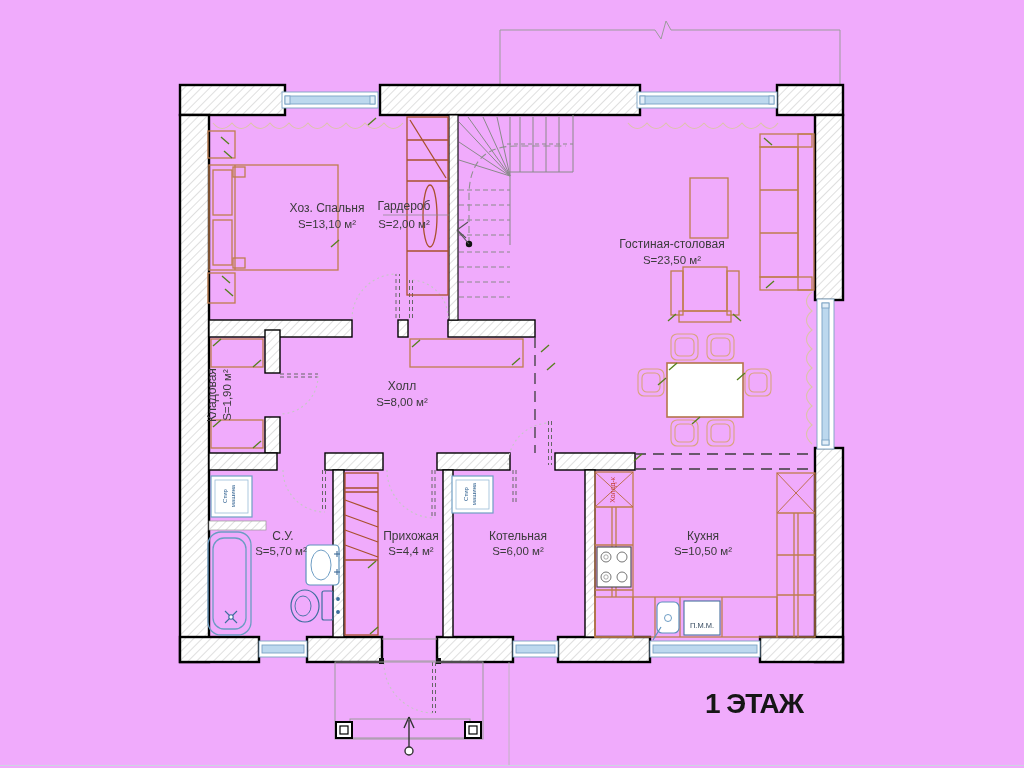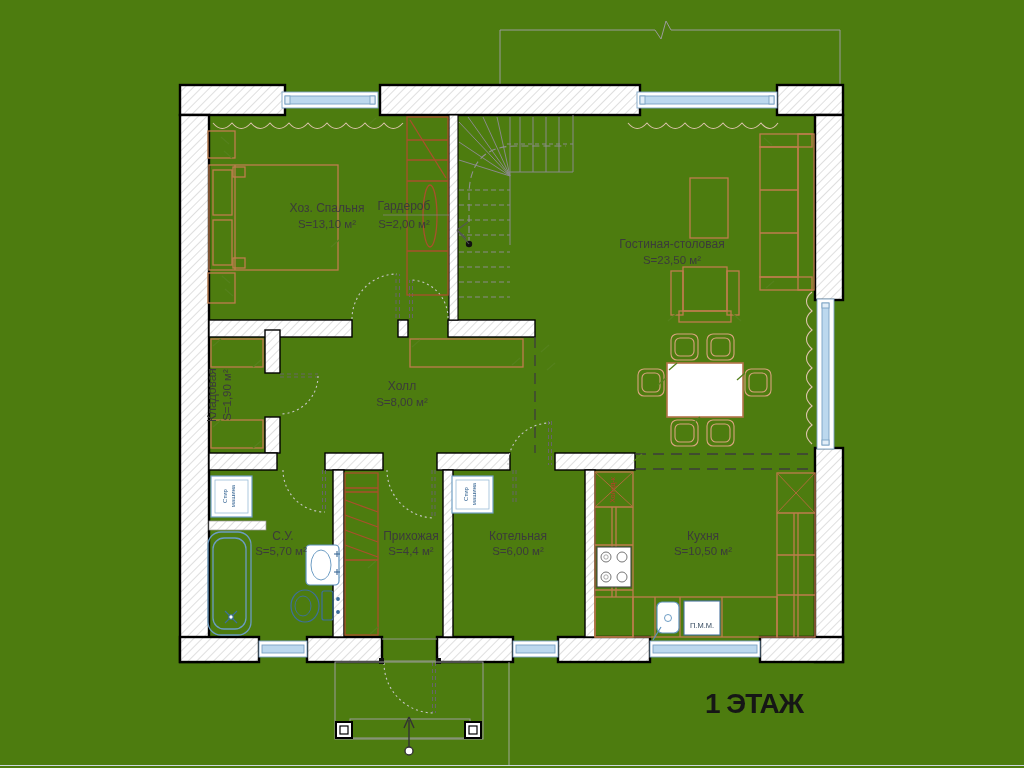--- a/index.html
+++ b/index.html
@@ -1,16 +1,16 @@
 <!DOCTYPE html>
 <html><head>
 <meta charset="utf-8">
 <style>
   html,body{margin:0;padding:0;background:#fff;}
-  #stage{position:relative;width:1024px;height:768px;background:#4d7c0f;overflow:hidden;}
+  #stage{position:relative;width:1024px;height:768px;background:#f0abfc;overflow:hidden;}
   svg{position:absolute;left:0;top:0;}
   text{font-family:"Liberation Sans",sans-serif;}
   .lbl{font-size:12px;fill:#3b3b3b;text-anchor:middle;}
   .lbl-sub{font-size:11.5px;fill:#3b3b3b;text-anchor:middle;}
   .tiny{font-size:6px;fill:#2e5f8f;text-anchor:middle;}
   .fridge-lbl{font-size:7px;fill:#c0392b;text-anchor:middle;}
   .pmm-lbl{font-size:7.5px;fill:#34495e;text-anchor:middle;}
   .title{font-size:28px;font-weight:700;fill:#161616;text-anchor:middle;letter-spacing:-1px;}
   .wall{fill:url(#hatch);stroke:#000;}
   .wext{stroke-width:2.4;}

